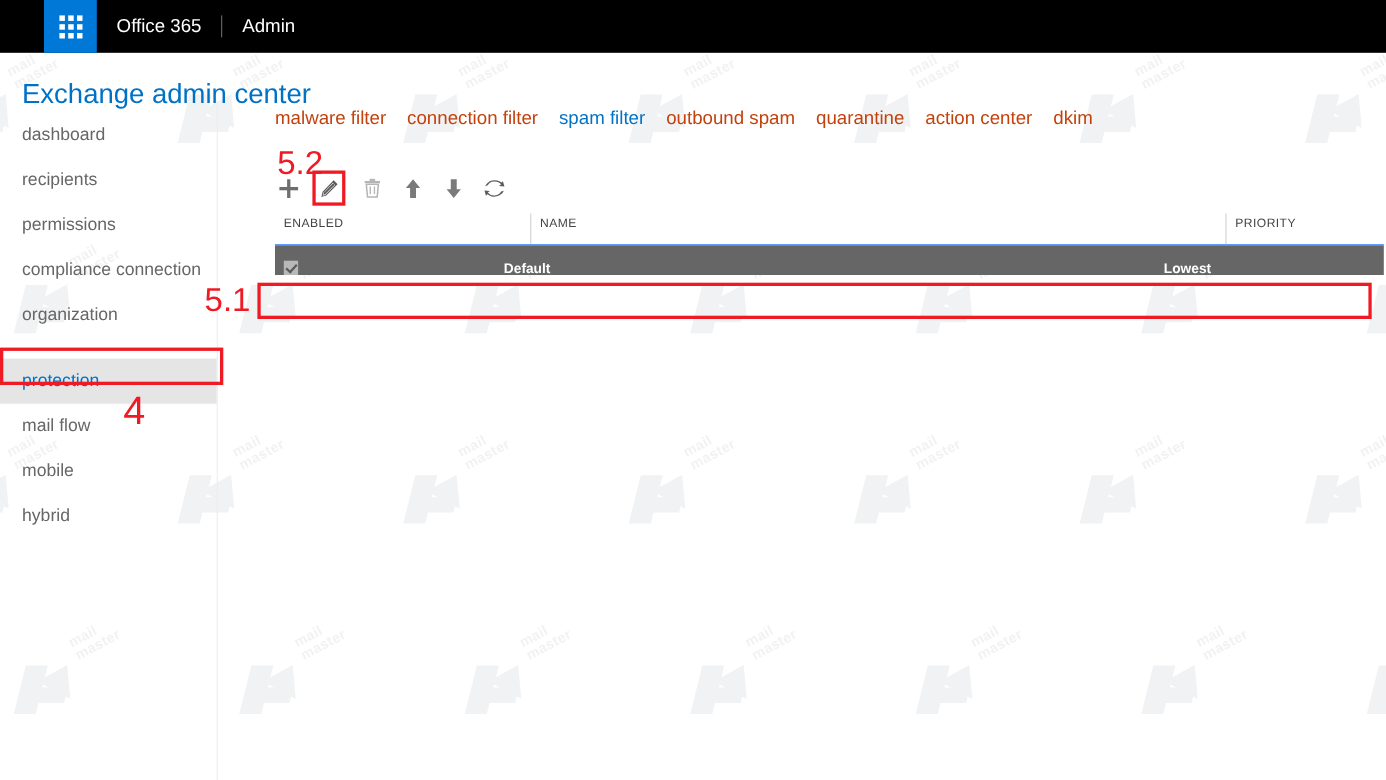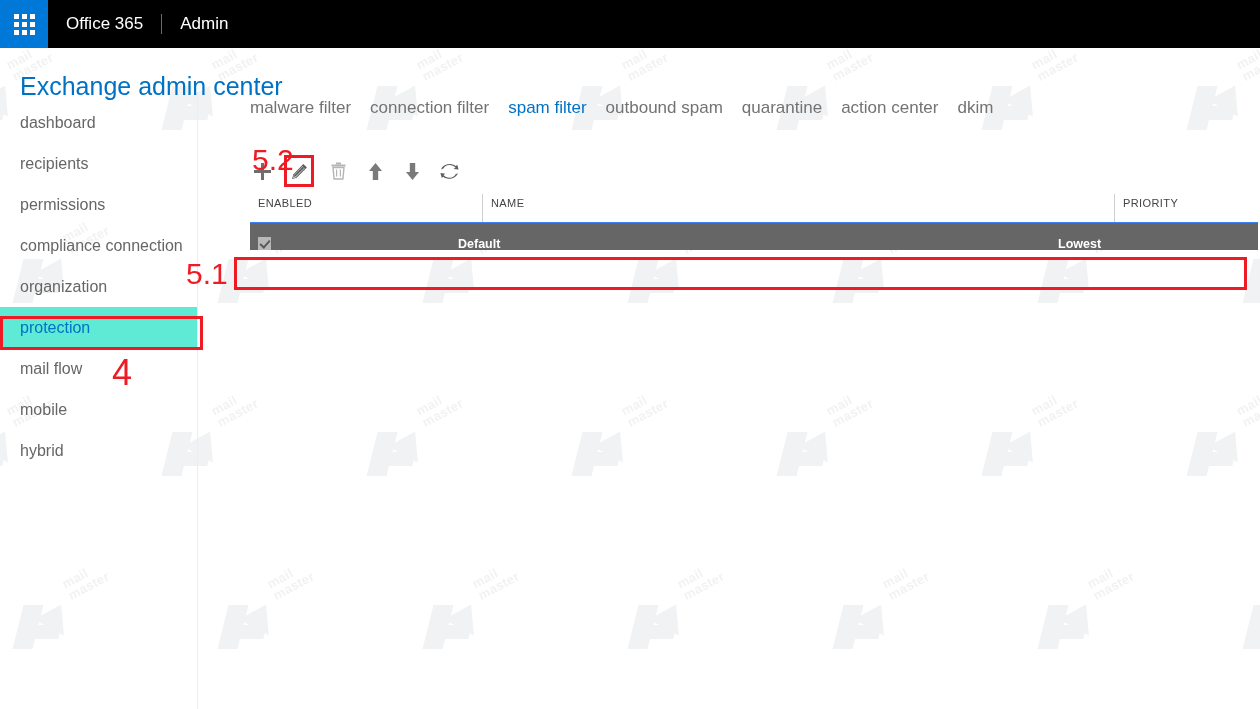--- a/index.html
+++ b/index.html
@@ -74,20 +74,21 @@
   }
 
   
   #suite-bar {
     position: relative;
     z-index: 5;
     height: 48px;
     background: #000000;
     display: flex;
     align-items: stretch;
+    padding-left: 40px;
   }
   #app-launcher {
     width: 48px;
     height: 48px;
     background: #0078d7;
     display: flex;
     align-items: center;
     justify-content: center;
     cursor: pointer;
     flex: 0 0 48px;
@@ -154,41 +155,42 @@
     height: 41px;
     line-height: 41px;
     padding-left: 20px;
     font-size: 16px;
     color: #666666;
     cursor: pointer;
     white-space: nowrap;
     box-sizing: border-box;
   }
   .nav-item.selected {
-    background: #5eead4;
+    background: #e5e5e5;
     color: #0072c6;
+    margin-top: 19px;
   }
 
   
   #content {
     flex: 1 1 auto;
     position: relative;
     padding-left: 52px;
     box-sizing: border-box;
   }
 
   #tab-bar {
     display: flex;
     align-items: baseline;
     padding-top: 6px;
     white-space: nowrap;
   }
   .tab {
     font-size: 17px;
-    color: #737373;
+    color: #c2410c;
     margin-right: 19px;
     cursor: pointer;
     white-space: nowrap;
   }
   .tab.active {
     color: #0072c6;
   }
 
   
   #toolbar {
@@ -217,21 +219,21 @@
   
   .annot {
     position: absolute;
     color: #ee1b24;
     font-size: 30px;
     font-weight: 400;
     z-index: 8;
     pointer-events: none;
     font-family: "Liberation Sans", sans-serif;
   }
-  #annot-52 { left: 252px; top: 143px; }
+  #annot-52 { left: 252px; top: 132px; }
   #annot-51 { left: 186px; top: 257px; }
   #annot-4  { left: 112px; top: 352px; font-size: 36px; }
 
   .annot-box {
     position: absolute;
     border: 3px solid #ee1b24;
     z-index: 7;
     pointer-events: none;
     box-sizing: border-box;
   }

